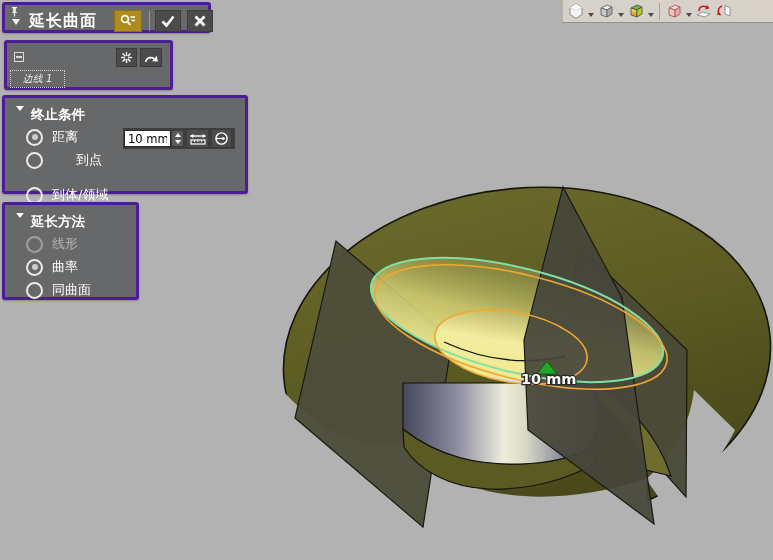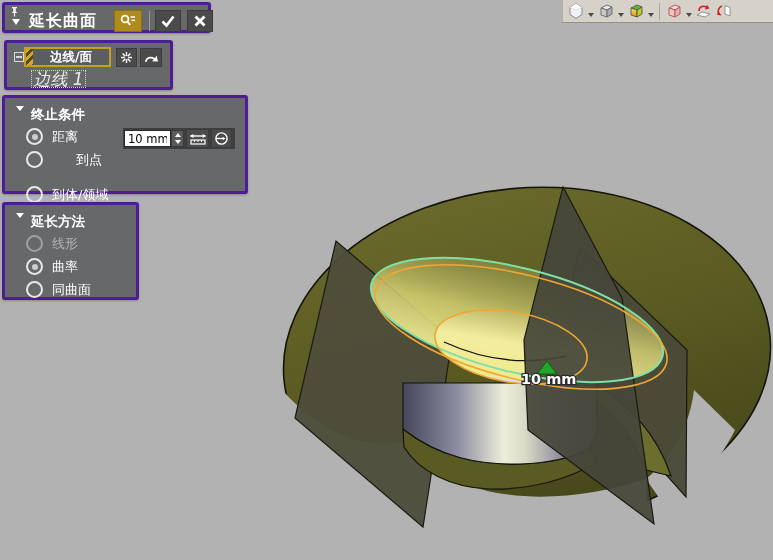--- a/index.html
+++ b/index.html
@@ -20,40 +20,40 @@
     display:flex;align-items:center;justify-content:center;
     background:#4b4b4b;border:1px solid #3c3c3c;box-sizing:border-box;cursor:pointer;
   }
   .tbtn.gold{background:#ae8b1d;border-color:#8d6f12;}
   .vsep{width:1px;background:#9a9a9a;}
   .tri-down{width:0;height:0;border-left:5px solid transparent;border-right:5px solid transparent;border-top:6px solid #fff;}
   .hdr-row{position:absolute;display:flex;align-items:flex-start;gap:7px;}
   .hdr-row .tri-down{border-left-width:4px;border-right-width:4px;border-top-width:5px;}
   .hdr-text{font-size:13.5px;font-weight:bold;}
   
-  .radio-row{position:absolute;display:flex;gap:9px;}
+  .radio-row{position:absolute;display:flex;align-items:center;gap:9px;}
   .radio{
     width:13px;height:13px;border:2px solid #e9e9e9;border-radius:50%;
     background:transparent;display:flex;align-items:center;justify-content:center;flex:0 0 auto;cursor:pointer;
   }
   .radio .dot{width:6px;height:6px;border-radius:50%;background:transparent;}
   .radio.sel .dot{background:#cdcdcd;}
   .radio.dis{border-color:#9f9f9f;}
   .radio-label{font-size:13px;color:#fff;}
   .radio-row.dis .radio-label{color:#b3b3b3;}
   
   .sel-box{
     position:absolute;left:17px;top:4px;width:87px;height:20px;
     border:2px solid #c79f1f;background:#5c5d5f;display:flex;align-items:center;box-sizing:border-box;
   }
   .hatch{width:7px;height:100%;background:repeating-linear-gradient(135deg,#d2a72a 0 3px,#564a10 3px 6px);}
   .sel-box-label{flex:1;text-align:center;font-size:12.5px;font-weight:bold;}
   .sel-item{
-    position:absolute;left:24px;top:27px;width:53px;height:16px;
-    border:1px dotted #cfcfcf;color:#e9e9e9;font-size:17px;font-style:italic;
+    position:absolute;left:3px;top:27px;width:53px;height:16px;
+    border:1px dotted #cfcfcf;color:#e9e9e9;font-size:10px;font-style:italic;
     display:flex;align-items:center;justify-content:center;cursor:pointer;
   }
   .collapse-box{
     position:absolute;left:7px;top:9px;width:10px;height:10px;border:1px solid #d8d8d8;
     display:flex;align-items:center;justify-content:center;cursor:pointer;box-sizing:border-box;
   }
   .collapse-box::after{content:"";width:6px;height:1.5px;background:#d8d8d8;}
   
   .input-group{
     position:absolute;left:118px;top:30px;width:112px;height:21px;background:#3e3e40;
@@ -243,24 +243,20 @@
   <div class="tbtn" style="position:absolute;left:182px;top:5px;width:26px;height:22px;">
     <svg width="14" height="14" viewBox="0 0 14 14">
       <line x1="2.5" y1="2.5" x2="11.5" y2="11.5" stroke="#fff" stroke-width="2.8"></line>
       <line x1="11.5" y1="2.5" x2="2.5" y2="11.5" stroke="#fff" stroke-width="2.8"></line>
     </svg>
   </div>
 </div>
 
 <div class="panel" style="left:4px;top:40px;width:169px;height:50px;">
   <div class="collapse-box"></div>
-  <div class="sel-box">
-    <div class="hatch"></div>
-    <div class="sel-box-label">边线/面</div>
-  </div>
   <div class="tbtn" style="position:absolute;left:109px;top:5px;width:21px;height:19px;">
     <svg width="13" height="13" viewBox="0 0 13 13">
       <g stroke="#fff" stroke-width="1.4">
         <line x1="6.5" y1="1" x2="6.5" y2="12"></line>
           <line x1="1" y1="6.5" x2="12" y2="6.5"></line>
         <line x1="2.6" y1="2.6" x2="10.4" y2="10.4"></line>
           <line x1="10.4" y1="2.6" x2="2.6" y2="10.4"></line>
       </g>
       <circle cx="6.5" cy="6.5" r="1.8" fill="#4b4b4b"></circle>
     </svg>

